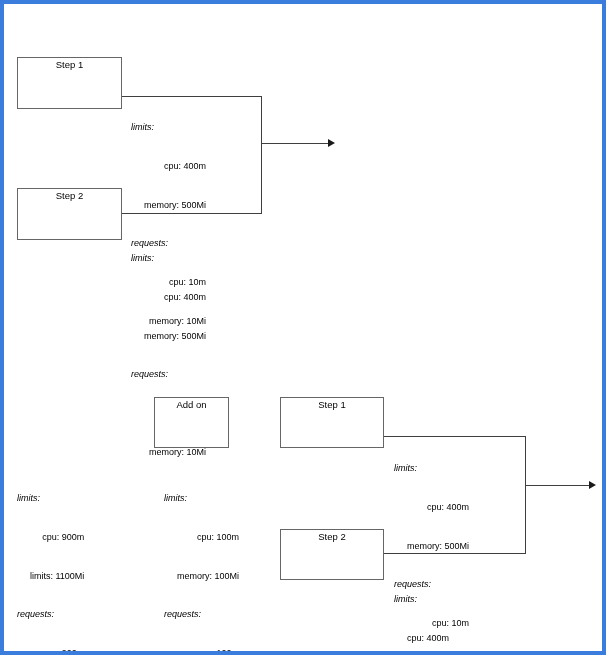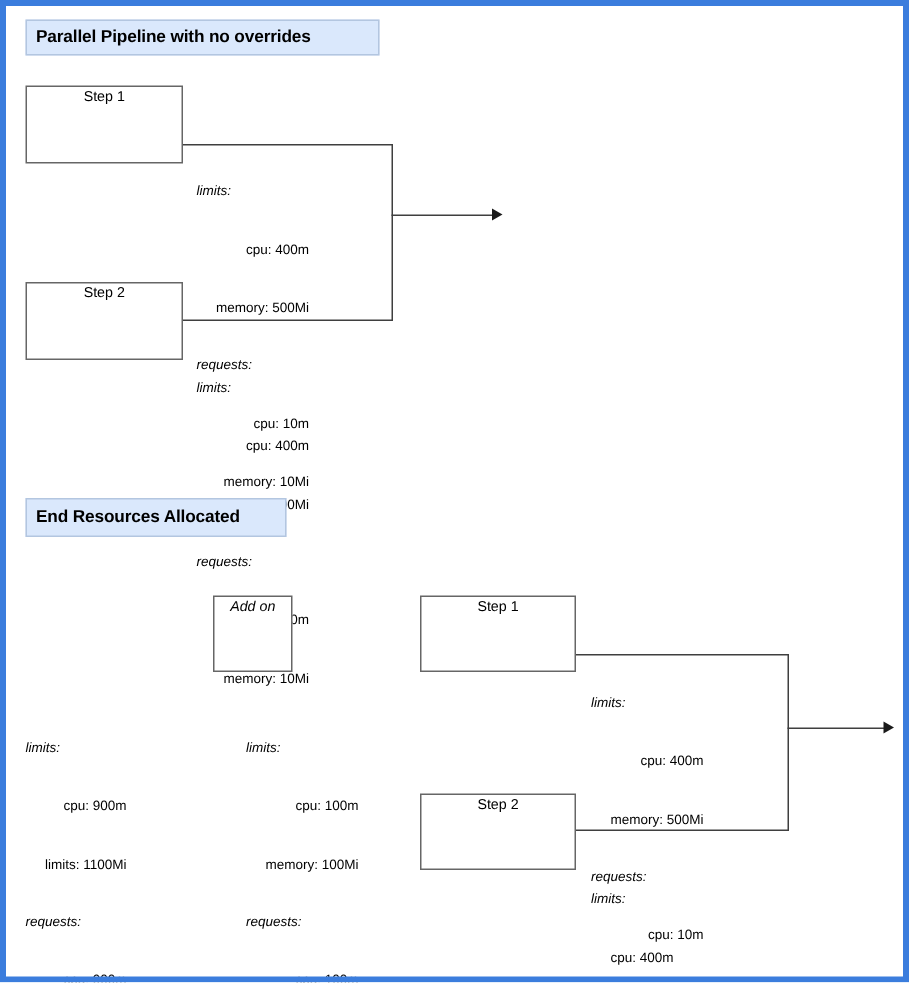--- a/index.html
+++ b/index.html
@@ -83,23 +83,20 @@
     border-top: 4px solid transparent;
     border-bottom: 4px solid transparent;
     border-left: 7px solid #1a1a1a;
   }
 </style>
 </head>
 <body>
 
 <div id="canvas">
 
-  <div class="banner" style="left:17px; top:13px; width:236px; height:24px;">
-    <span>Parallel Pipeline with no overrides</span>
-  </div>
 
   <div class="node" style="left:17px; top:57px; width:105px; height:52px;">
     <span>Step 1</span>
   </div>
 
   <div class="spec" style="left:131px; top:95px;">
     <span class="key">limits:</span>
     <span class="ind">cpu: 400m</span>
     <span class="ind">memory: 500Mi</span>
     <span class="key">requests:</span>
@@ -119,35 +116,32 @@
     <span class="ind">cpu: 10m</span>
     <span class="ind">memory: 10Mi</span>
   </div>
 
   <div class="ln ln-h" style="left:122px; top:96px;  width:140px;"></div>
   <div class="ln ln-h" style="left:122px; top:213px; width:140px;"></div>
   <div class="ln ln-v" style="left:261px; top:96px;  height:118px;"></div>
   <div class="ln ln-h" style="left:261px; top:143px; width:68px;"></div>
   <div class="arrow-head" style="left:328px; top:139px;"></div>
 
-  <div class="banner" style="left:17px; top:332px; width:174px; height:26px;">
-    <span>End Resources Allocated</span>
-  </div>
 
 
   <div class="spec" style="left:17px; top:466px;">
     <span class="key">limits:</span>
     <span class="ind">cpu: 900m</span>
     <span class="ind">limits: 1100Mi</span>
     <span class="key">requests:</span>
     <span class="ind">cpu: 900m</span>
     
   </div>
 
-  <div class="node" style="left:142px; top:397px; width:53px; height:51px;font-style:italic;">
+  <div class="node" style="left:154px; top:397px; width:75px; height:51px;">
     <span>Add on</span>
   </div>
 
   <div class="spec" style="left:164px; top:466px;">
     <span class="key">limits:</span>
     <span class="ind">cpu: 100m</span>
     <span class="ind">memory: 100Mi</span>
     <span class="key">requests:</span>
     <span class="ind">cpu: 100m</span>
     

